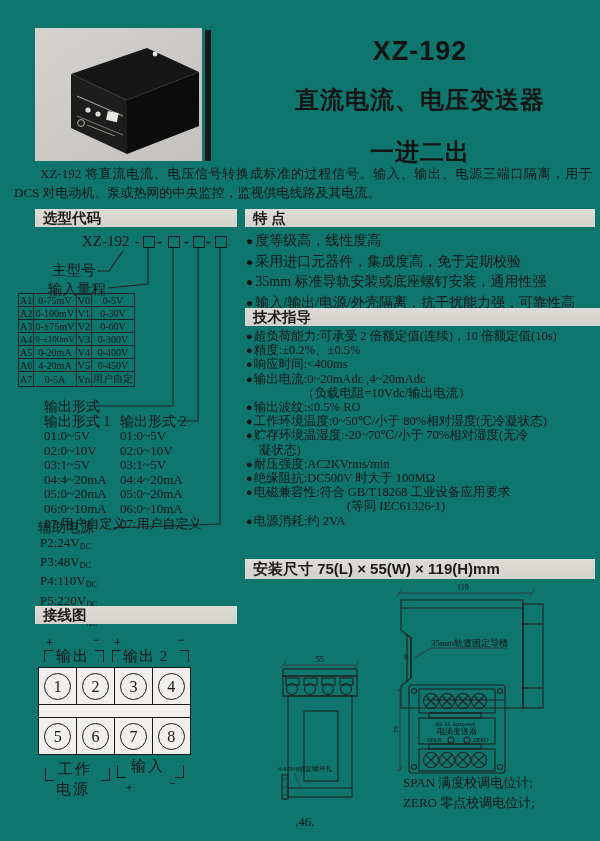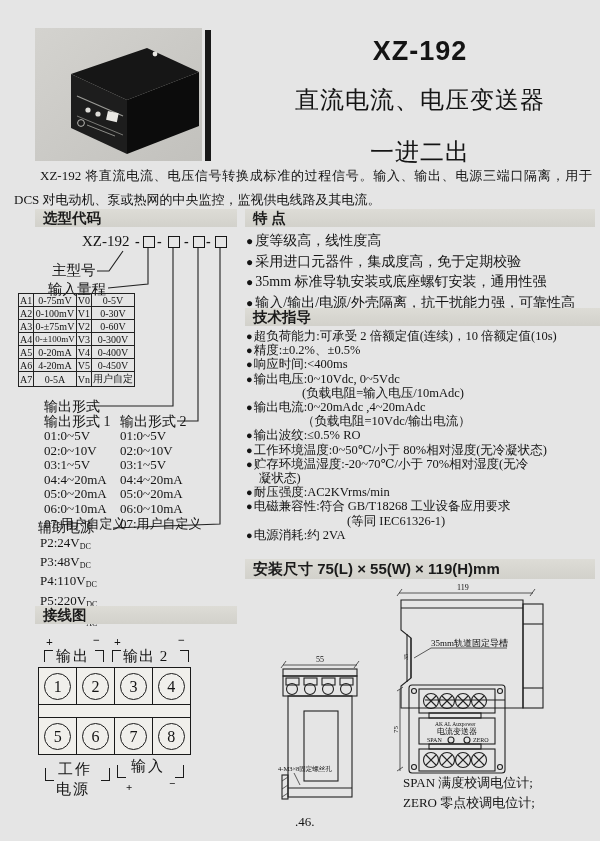--- a/index.html
+++ b/index.html
@@ -1,34 +1,34 @@
 <!DOCTYPE html>
 <html><head>
 <meta charset="utf-8">
 <style>
   html,body{margin:0;padding:0;}
   .page{
     position:relative;width:600px;height:841px;overflow:hidden;
-    background:#e5e5e5;color:#141414;
+    background:#0f766e;color:#141414;
     font-family:"Liberation Serif","DejaVu Serif",serif;
   }
   .abs{position:absolute;}
   
   .band{
     position:absolute;height:18px;line-height:18px;
     background:linear-gradient(180deg,#dddcd6,#d2d1cb);
     font-family:"Liberation Sans","DejaVu Sans",sans-serif;
     font-weight:bold;font-size:14.5px;color:#1b1b1b;
     padding-left:8px;box-sizing:border-box;
   }
   
   .title-model{font-family:"Liberation Sans","DejaVu Sans",sans-serif;font-weight:bold;font-size:27px;letter-spacing:1px;text-align:center;}
-  .title-main{font-family:"Liberation Sans","DejaVu Sans",sans-serif;font-weight:normal;font-size:24px;text-align:center;letter-spacing:1px;}
-  
-  .intro{font-size:13px;line-height:24px;text-indent:2em;text-align:justify;}
+  .title-main{font-family:"Liberation Sans","DejaVu Sans",sans-serif;font-weight:bold;font-size:24px;text-align:center;letter-spacing:1px;}
+  
+  .intro{font-size:13px;line-height:19px;text-indent:2em;text-align:justify;}
   
   .selbox{position:absolute;width:10px;height:10px;border:1.5px solid #161616;background:transparent;}
   .dash{position:absolute;font-size:14px;font-weight:bold;}
   .sel-label{position:absolute;font-size:14.5px;}
   svg .ln{stroke:#222;stroke-width:1.1;fill:none;}
   svg .thin{stroke:#333;stroke-width:0.8;fill:none;}
   svg text{fill:#111;font-family:"Liberation Serif","DejaVu Serif",serif;}
   
   table.range{border-collapse:collapse;font-size:10px;text-align:center;}
   table.range td,table.range th{border:1px solid #222;height:12px;padding:0 1px;white-space:nowrap;font-weight:normal;}
@@ -261,26 +261,26 @@
     <li>采用进口元器件，集成度高，免于定期校验</li>
     <li>35mm 标准导轨安装或底座螺钉安装，通用性强</li>
     <li>输入/输出/电源/外壳隔离，抗干扰能力强，可靠性高</li>
   </ul>
 
   <div class="band" style="left:245px;top:308px;width:410px;">技术指导</div>
   <ul class="tech" style="left:246px;top:329px;">
     <li><span>超负荷能力:可承受 2 倍额定值(连续)，10 倍额定值(10s)</span></li>
     <li><span>精度:±0.2%、±0.5%</span></li>
     <li><span>响应时间:&lt;400ms</span></li>
-    <li><span>输出电压:0~10Vdc, 0~5Vdc</span><span class="sub sub-mid">(负载电阻=输入电压/10mAdc)</span></li>
     <li><span>输出电流:0~20mAdc ,4~20mAdc</span><span class="sub sub-mid">（负载电阻=10Vdc/输出电流）</span></li>
     <li><span>输出波纹:≤0.5% RO</span></li>
     <li><span>工作环境温度:0~50℃/小于 80%相对湿度(无冷凝状态)</span></li>
     <li><span>贮存环境温湿度:-20~70℃/小于 70%相对湿度(无冷</span><span class="sub">凝状态)</span></li>
     <li><span>耐压强度:AC2KVrms/min</span></li>
+    <li><span>绝缘阻抗:DC500V 时大于 100MΩ</span></li>
     <li><span>电磁兼容性:符合 GB/T18268 工业设备应用要求</span><span class="sub sub-deep">(等同 IEC61326-1)</span></li>
     <li><span>电源消耗:约 2VA</span></li>
   </ul>
 
   <div class="band" style="left:245px;top:559px;width:350px;height:20px;line-height:20px;font-size:15px;">安装尺寸 75(L) × 55(W) × 119(H)mm</div>
 
   <svg class="abs" style="left:385px;top:582px;" width="180" height="140" viewBox="0 0 180 140">
     <line class="thin" x1="14" y1="11" x2="148" y2="11"></line>
     <line class="thin" x1="12" y1="14" x2="17" y2="7"></line>
     <line class="thin" x1="145" y1="14" x2="150" y2="7"></line>

